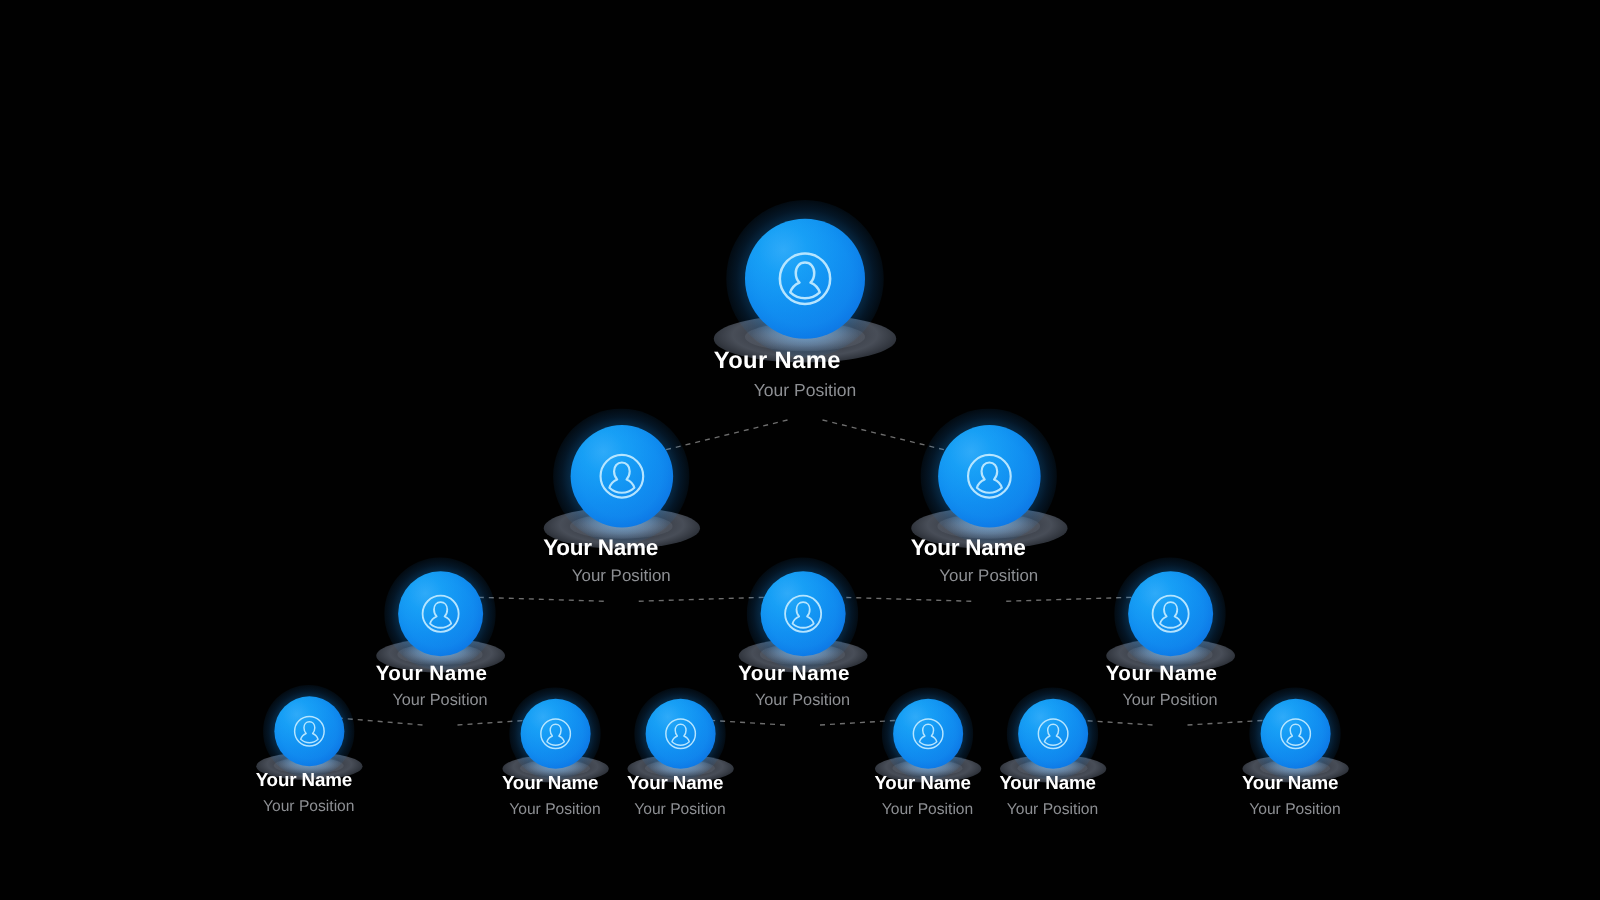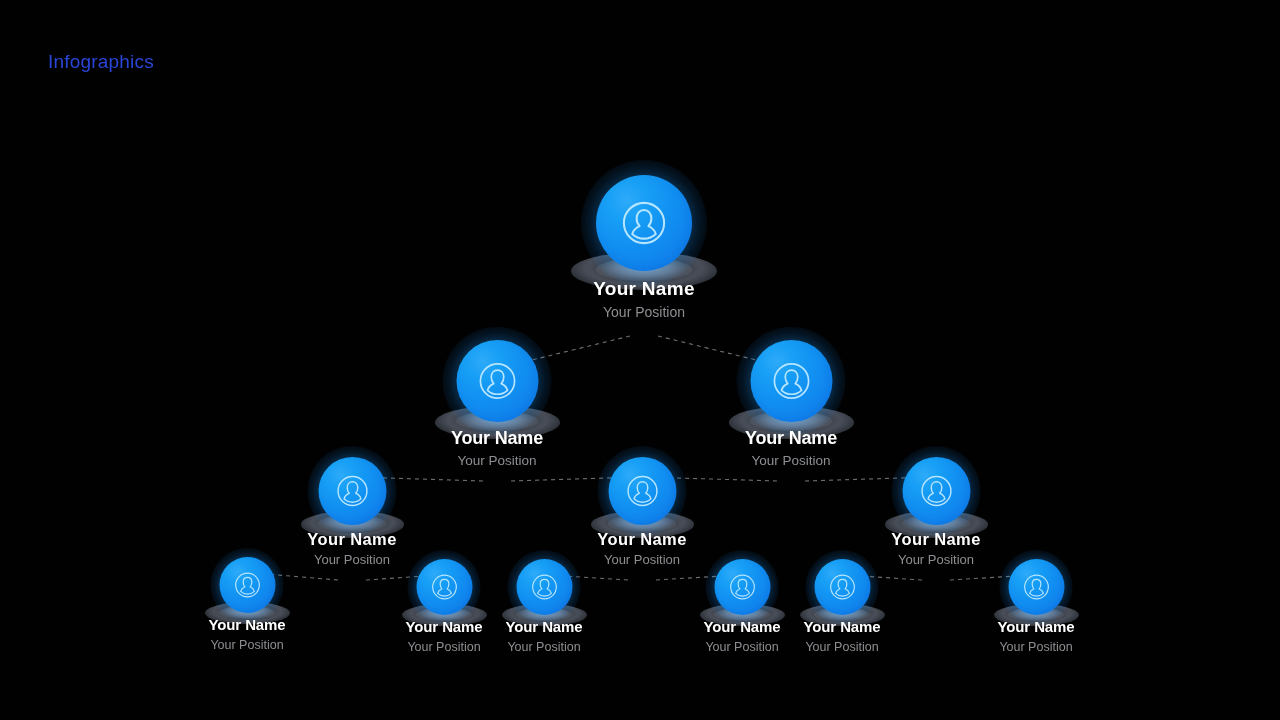--- a/index.html
+++ b/index.html
@@ -138,21 +138,20 @@
     position: absolute;
     left: 50%;
     top: 50%;
     transform: translate(-50%, -50%);
     display: block;
   }
 
   
   .node-name {
     position: relative;
-    text-align: center;
     color: #ffffff;
     font-weight: 700;
     white-space: nowrap;
     line-height: 1.1;
   }
   .node-position {
     position: relative;
     text-align: center;
     color: #8d8f93;
     font-weight: 400;
@@ -172,21 +171,20 @@
 
   .lvl3 .node-name     { font-size: 15px; letter-spacing: -.1px; }
   .lvl3 .node-position { font-size: 12.5px; margin-top: 5px; }
 </style>
 </head>
 <body>
 
 <div id="slide">
 
   <div id="header">
-    <div id="eyebrow">Infographics</div>
   </div>
 
   <svg id="connectors" viewBox="0 0 1280 720" preserveAspectRatio="none">
       <line x1="630" y1="336" x2="513" y2="364.6" stroke="#6e6e6e" stroke-width="1.1" stroke-dasharray="4 4"></line>
       <line x1="658" y1="336" x2="775" y2="364.6" stroke="#6e6e6e" stroke-width="1.1" stroke-dasharray="4 4"></line>
       <line x1="483" y1="481" x2="368" y2="477.4" stroke="#6e6e6e" stroke-width="1.1" stroke-dasharray="4 4"></line>
       <line x1="511" y1="481" x2="626" y2="477.4" stroke="#6e6e6e" stroke-width="1.1" stroke-dasharray="4 4"></line>
       <line x1="777" y1="481" x2="658" y2="477.4" stroke="#6e6e6e" stroke-width="1.1" stroke-dasharray="4 4"></line>
       <line x1="805" y1="481" x2="920" y2="477.4" stroke="#6e6e6e" stroke-width="1.1" stroke-dasharray="4 4"></line>
       <line x1="338" y1="580" x2="263" y2="573.8" stroke="#6e6e6e" stroke-width="1.1" stroke-dasharray="4 4"></line>

